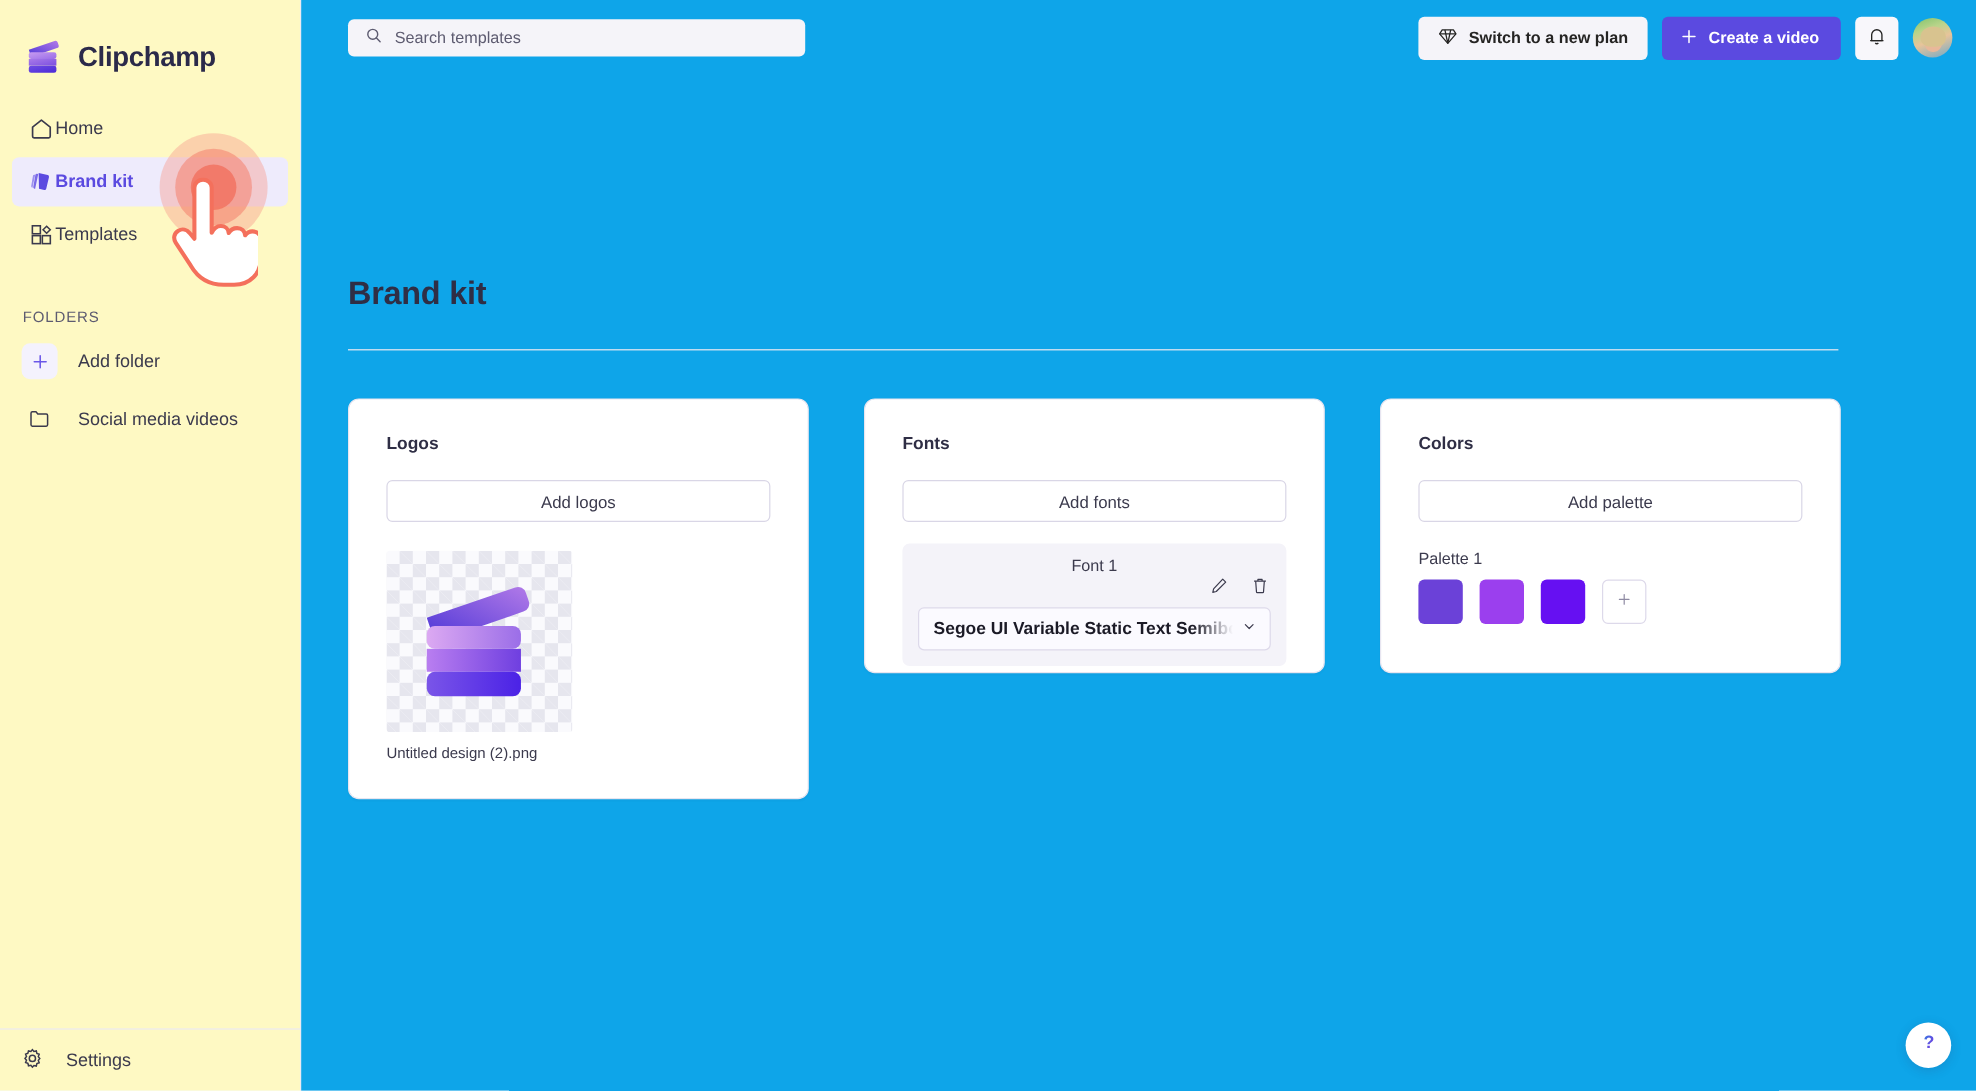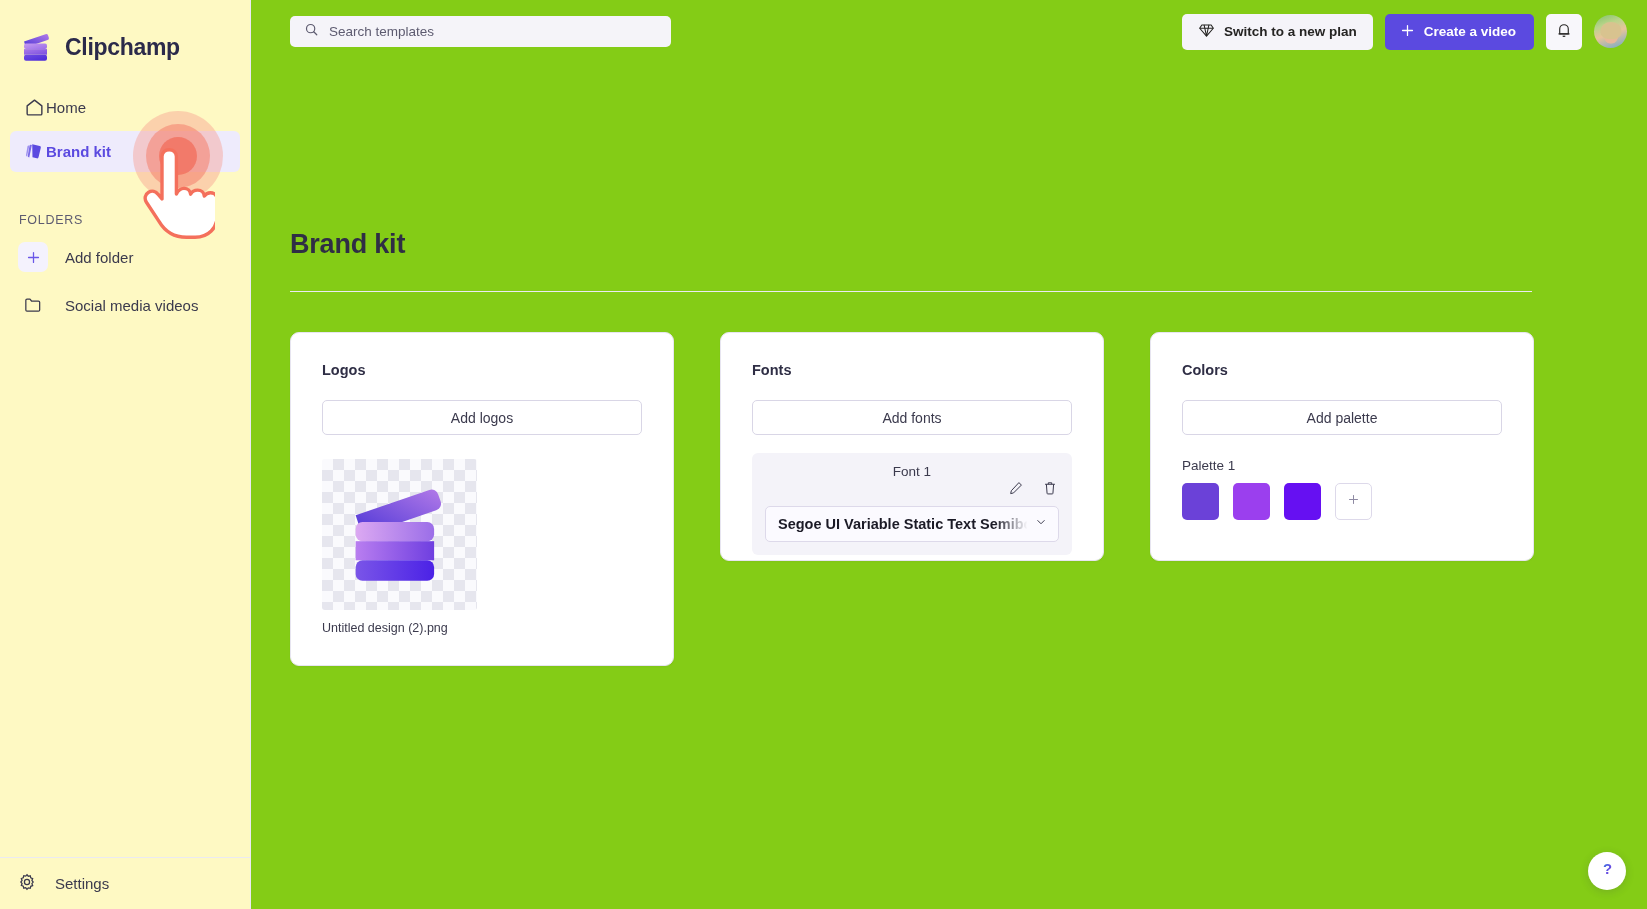--- a/index.html
+++ b/index.html
@@ -60,21 +60,21 @@
   .sb-row {
     display: flex; align-items: center; gap: 18px;
     height: 52px; padding-left: 17px;
     border-top: 1px solid #ebeaf2;
     font-size: 15px; cursor: pointer;
   }
   .sb-row.install { color: #3a7a5e; }
   .sb-row.settings { color: #3b3a4d; }
 
   
-  .main { flex: 1 1 auto; position: relative; height: 909px; background: #84cc16; overflow: hidden; }
+  .main { flex: 1 1 auto; position: relative; height: 909px; background: #0ea5e9; overflow: hidden; }
 
   .topbar {
     height: 63px; display: flex; align-items: center;
     padding: 0 20px 0 39px; position: relative;
   }
   .search {
     width: 381px; height: 31px; background: #f5f4f9; border-radius: 5px;
     display: flex; align-items: center; gap: 10px; padding-left: 14px;
     cursor: text;
   }
@@ -256,20 +256,31 @@
         <span class="ic">
           <svg width="21" height="21" viewBox="0 0 24 24">
             <path d="M9.4 3.6 18 5.6a1.6 1.6 0 0 1 1.2 2l-2.6 11a1.6 1.6 0 0 1-1.9 1.2l-5-1.2z" fill="#5b4ae0"></path>
             <path d="M7.6 4.3l1.4.35-3 14.1-.6-.15a1.5 1.5 0 0 1-1.1-1.8l2-11.5a1.5 1.5 0 0 1 1.3-1z" fill="#7a6ae8"></path>
             <path d="M5.2 5.2l.9.2-2.6 12.3-.3-.1a1.3 1.3 0 0 1-.9-1.5l1.7-10a1.3 1.3 0 0 1 1.2-.9z" fill="#9d91ef"></path>
           </svg>
         </span>
         <span class="lbl">Brand kit</span>
       </div>
 
+      <div class="nav-item">
+        <span class="ic">
+          <svg width="21" height="21" viewBox="0 0 24 24" fill="none" stroke="#3b3a4d" stroke-width="1.5">
+            <rect x="3.4" y="3.6" width="7.6" height="7.6"></rect>
+            <rect x="3.4" y="13" width="7.6" height="7.6"></rect>
+            <rect x="12.9" y="13" width="7.6" height="7.6"></rect>
+            <path d="M13.6 7.4 17 4.1l3.4 3.3-3.4 3.3z"></path>
+          </svg>
+        </span>
+        <span class="lbl">Templates</span>
+      </div>
     </nav>
 
     <div class="folders-head">FOLDERS</div>
 
     <div class="folder-item">
       <span class="ic">
         <span class="plus-box">
           <svg width="17" height="17" viewBox="0 0 24 24" stroke="#6a57e8" stroke-width="1.8" stroke-linecap="round">
             <path d="M12 5v14M5 12h14"></path>
           </svg>

